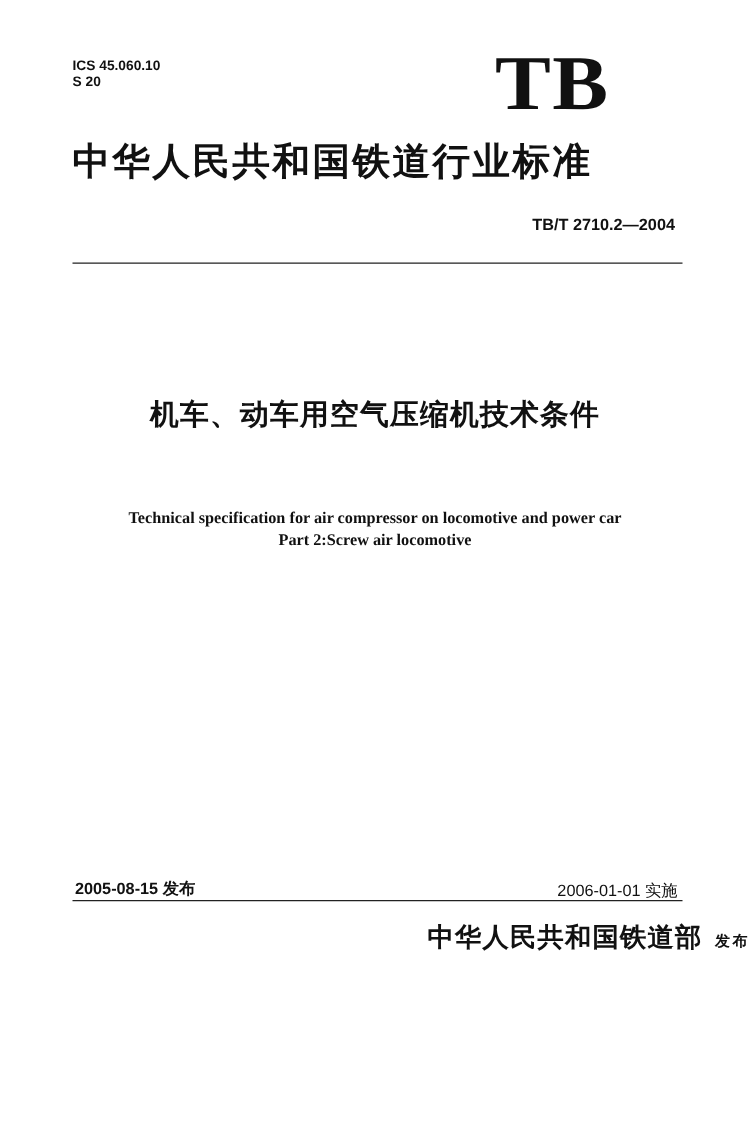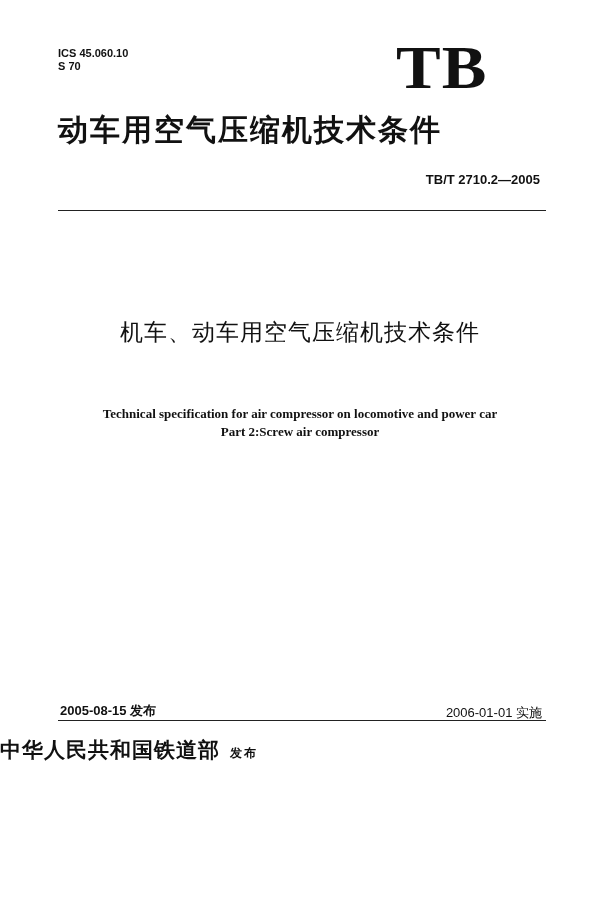--- a/index.html
+++ b/index.html
@@ -4,51 +4,51 @@
   <style>
     html, body { margin: 0; padding: 0; background: #ffffff; }
     body { width: 600px; height: 912px; position: relative; overflow: hidden; color: #111; }
     .abs { position: absolute; }
     .ics { left: 58px; top: 32px; font-family: "Liberation Sans", "DejaVu Sans", sans-serif; font-size: 11px; line-height: 13px; font-weight: bold; margin-top: 15px; }
     .ics div { white-space: nowrap; }
     .tb-logo { left: 396px; top: 36px; font-family: "Liberation Serif", "DejaVu Serif", serif; font-weight: 900; font-size: 62px; line-height: 62px; letter-spacing: 1px; transform: scaleX(1.08); transform-origin: left top; }
     .org-title { left: 58px; top: 112px; width: 488px; font-family: "DejaVu Serif", "Liberation Serif", serif; font-weight: bold; font-size: 30px; line-height: 36px; letter-spacing: 2px; white-space: nowrap; }
     .std-no { right: 60px; top: 172px; font-family: "Liberation Sans", "DejaVu Sans", sans-serif; font-weight: bold; font-size: 13px; white-space: nowrap; }
     .rule-top { left: 58px; top: 210px; width: 488px; height: 0; border-top: 1.5px solid #222; }
-    .title-block { left: 0; top: 315px; width: 600px; text-align: center; font-family: "DejaVu Sans", "Liberation Sans", sans-serif; font-weight: normal; font-size: 23px; line-height: 34px; letter-spacing: 1px; }
+    .title-block { left: 0; top: 315px; width: 600px; text-align: center; font-family: "DejaVu Sans", "Liberation Sans", sans-serif; font-weight: bold; font-size: 23px; line-height: 34px; letter-spacing: 1px; }
     .en-block { left: 0; top: 405px; width: 600px; text-align: center; font-family: "Liberation Serif", "DejaVu Serif", serif; font-weight: bold; font-size: 13px; line-height: 18px; }
     .issue-date { left: 60px; top: 702px; font-family: "Liberation Sans", "DejaVu Sans", sans-serif; font-weight: bold; font-size: 13px; white-space: nowrap; }
     .impl-date { right: 58px; top: 704px; font-family: "Liberation Sans", "DejaVu Sans", sans-serif; font-weight: normal; font-size: 13px; white-space: nowrap; }
     .rule-bottom { left: 58px; top: 720px; width: 488px; height: 0; border-top: 1.5px solid #222; }
-    .issuer { left: 0; top: 735px; width: 600px; text-align: left; font-family: "DejaVu Serif", "Liberation Serif", serif; font-weight: bold; font-size: 21px; line-height: 30px; letter-spacing: 1px; white-space: nowrap; }
+    .issuer { left: 0; top: 735px; width: 600px; text-align: right; font-family: "DejaVu Serif", "Liberation Serif", serif; font-weight: bold; font-size: 21px; line-height: 30px; letter-spacing: 1px; white-space: nowrap; }
     .issuer .small { font-size: 12px; font-family: "DejaVu Sans", sans-serif; margin-left: 10px; letter-spacing: 2px; }
   </style>
 </head>
 <body>
 
 <div class="abs ics">
   <div>ICS 45.060.10</div>
-  <div>S 70</div>
+  <div>S 20</div>
 </div>
 
 <div class="abs tb-logo">TB</div>
 
-<div class="abs org-title">动车用空气压缩机技术条件</div>
+<div class="abs org-title">中华人民共和国铁道行业标准</div>
 
-<div class="abs std-no">TB/T 2710.2—2005</div>
+<div class="abs std-no">TB/T 2710.2—2004</div>
 
 <div class="abs rule-top"></div>
 
 <div class="abs title-block">
   <div>机车、动车用空气压缩机技术条件</div>
 </div>
 
 <div class="abs en-block">
   <div>Technical specification for air compressor on locomotive and power car</div>
-  <div>Part 2:Screw air compressor</div>
+  <div>Part 2:Screw air locomotive</div>
 </div>
 
 <div class="abs issue-date">2005-08-15 发布</div>
 <div class="abs impl-date">2006-01-01 实施</div>
 
 <div class="abs rule-bottom"></div>
 
 <div class="abs issuer">
   <span>中华人民共和国铁道部</span><span class="small">发布</span>
 </div>

